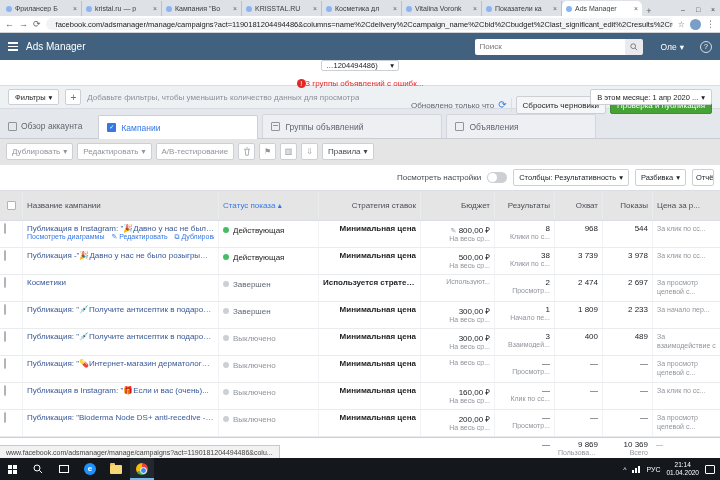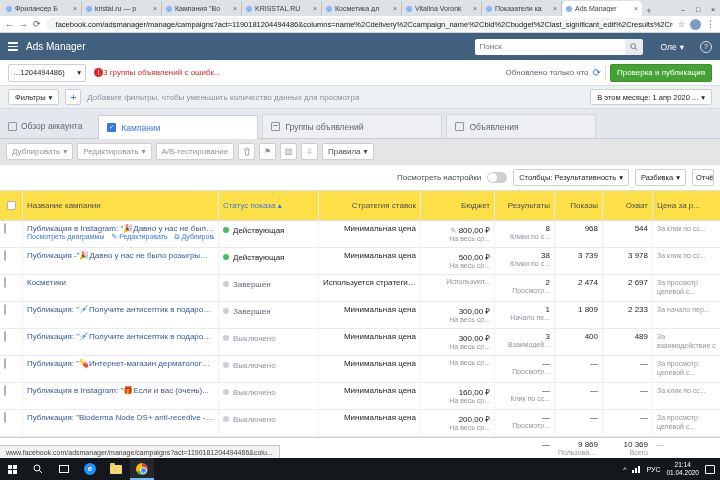--- a/index.html
+++ b/index.html
@@ -29,21 +29,21 @@
   .burger i{height:1.5px;background:#fff;display:block;}
   .fbtitle{color:#fff;font-size:10px;white-space:nowrap;}
   .searchwrap{margin-left:auto;display:flex;align-items:center;}
   .searchbox{width:150px;height:16px;background:#fff;border-radius:2px 0 0 2px;display:flex;align-items:center;padding:0 5px;}
   .searchbox input{border:none;outline:none;width:100%;font-size:8px;color:#1c1e21;background:transparent;}
   .searchbtn{width:18px;height:16px;background:#e9ebee;border-radius:0 2px 2px 0;display:flex;align-items:center;justify-content:center;}
   .usr{color:#fff;font-size:8.5px;display:flex;align-items:center;gap:3px;margin-left:10px;}
   .helpc{width:12px;height:12px;border:1px solid #d7dde4;border-radius:50%;color:#fff;font-size:7px;display:flex;align-items:center;justify-content:center;margin-left:8px;}
 
   
-  .acctbar{height:26px;background:#fff;border-bottom:1px solid #dadde1;display:flex;align-items:center;padding:0 8px;gap:8px;}
+  .acctbar{height:26px;background:#fff;border-bottom:1px solid #dadde1;display:flex;align-items:center;padding:0 8px;gap:8px;flex-direction:column;}
   .acctsel{width:78px;height:18px;border:1px solid #ccd0d5;border-radius:2px;display:flex;align-items:center;gap:3px;padding:0 4px;font-size:7.5px;color:#1c1e21;}
   .acctsel .t{flex:1;white-space:nowrap;overflow:hidden;}
   .warn{display:flex;align-items:center;gap:0;max-width:160px;}
   .warnic{width:9px;height:9px;border-radius:50%;background:#e02828;color:#fff;font-size:7px;line-height:9px;text-align:center;flex:none;}
   .warntx{font-size:8px;color:#e02828;white-space:nowrap;overflow:hidden;text-overflow:ellipsis;}
   .acr{margin-left:auto;display:flex;align-items:center;gap:4px;}
   .updated{font-size:8px;color:#606770;white-space:nowrap;}
   .refr{color:#3578e5;font-size:10px;line-height:1;}
   .vd{width:1px;height:14px;background:#dadde1;}
   .btn{height:18px;border:1px solid #ccd0d5;border-radius:2px;background:#f5f6f7;font-size:8px;color:#1c1e21;display:flex;align-items:center;gap:3px;padding:0 6px;white-space:nowrap;}
@@ -78,39 +78,39 @@
   
   .viewbar{height:26px;background:#fff;border-bottom:1px solid #dadde1;display:flex;align-items:center;justify-content:flex-end;padding:0 6px;gap:6px;}
   .vslabel{font-size:8px;color:#444950;white-space:nowrap;}
   .toggle{width:20px;height:11px;border-radius:6px;background:#ccd0d5;position:relative;flex:none;}
   .toggle::after{content:"";position:absolute;left:1px;top:1px;width:9px;height:9px;border-radius:50%;background:#fff;}
   .btn.vb{height:17px;font-size:7.5px;background:#fff;color:#1c1e21;padding:0 5px;}
   .btn.clip{width:22px;overflow:hidden;padding:0 3px;}
 
   
   .tg{display:grid;grid-template-columns:22px 196px 100px 102px 74px 60px 48px 50px 68px;}
-  .thead{background:#fde047;border-bottom:1px solid #dadde1;height:30px;}
+  .thead{background:#e5e5e5;border-bottom:1px solid #dadde1;height:30px;}
   .th{font-size:8px;color:#4b4f56;padding:2px 4px;display:flex;align-items:center;overflow:hidden;white-space:nowrap;border-left:1px solid #e9ebee;}
   .th.r{justify-content:flex-end;}
   .th.blue{color:#3578e5;}
   .cb{width:9px;height:9px;border:1px solid #b0b3b8;border-radius:1px;background:#fff;margin:auto;}
   .trow{height:27px;border-bottom:1px solid #e9ebee;background:#fff;}
   .td{padding:3px 4px;border-left:1px solid #f0f2f5;overflow:hidden;font-size:8px;color:#1c1e21;}
   .td.r{text-align:right;}
   .namec .nm{color:#385898;white-space:nowrap;overflow:hidden;text-overflow:ellipsis;display:block;}
   .rowlinks{font-size:7px;color:#3578e5;white-space:nowrap;overflow:hidden;}
   .rowlinks span{margin-right:5px;}
   .pencil{color:#90949c;font-size:7px;}
   .statc{display:flex;align-items:flex-start;gap:4px;padding-top:5px;}
   .sdot{width:6px;height:6px;border-radius:50%;background:#ccd0d5;margin-top:1px;flex:none;}
   .stext{font-size:8px;color:#90949c;white-space:nowrap;overflow:hidden;}
   .trow[data-status="active"] .sdot{background:#45bd62;}
   .trow[data-status="active"] .stext{color:#1c1e21;}
   .trow[data-status="completed"] .stext{color:#606770;}
-  .bidc{white-space:nowrap;text-overflow:ellipsis;}
+  .bidc{white-space:nowrap;text-overflow:ellipsis;font-weight:bold;}
   .main{font-size:8px;color:#1c1e21;white-space:nowrap;overflow:hidden;}
   .sub{font-size:7px;color:#90949c;white-space:nowrap;overflow:hidden;text-overflow:ellipsis;}
   .costc{font-size:7px;color:#90949c;line-height:1.3;}
   .totals{height:21px;border-top:1px solid #ccd0d5;background:#fff;position:relative;}
   .totals .td{border-left:none;padding-top:2px;}
 
   
   .statusbar{position:absolute;left:0;bottom:22px;height:13px;max-width:320px;background:#f2f2f2;border:1px solid #c9c9c9;border-left:none;border-bottom:none;font-size:7px;color:#444;display:flex;align-items:center;padding:0 6px;white-space:nowrap;overflow:hidden;z-index:5;}
 
   
@@ -241,20 +241,21 @@
     <span>▾</span>
   </div>
   <div class="warn">
     <span class="warnic">!</span>
     <span class="warntx">3 группы объявлений с ошибк...</span>
   </div>
   <div class="acr">
     <span class="updated">Обновлено только что</span>
     <span class="refr">⟳</span>
     <span class="vd"></span>
+    <button class="btn">Сбросить черновики</button>
     <button class="btn green">Проверка и публикация</button>
   </div>
 </div>
 
 <div class="filterbar">
   <button class="btn sm">
     <span>Фильтры</span>
     <span>▾</span>
   </button>
   <div class="plusbtn">+</div>
@@ -338,22 +339,22 @@
   <div class="th" style="border-left:none">
       <span class="cb"></span>
     </div>
   <div class="th">Название кампании</div>
   <div class="th blue">
     <span>Статус показа</span>&nbsp;<span>▴</span>
   </div>
   <div class="th r">Стратегия ставок</div>
   <div class="th r">Бюджет</div>
   <div class="th r">Результаты</div>
+  <div class="th r">Охват</div>
   <div class="th r">Показы</div>
-  <div class="th r">Охват</div>
   <div class="th">Цена за р...</div>
 </div>
 
   <div class="tg trow" data-status="active">
     <div class="td" style="border-left:none"><span class="cb"></span></div>
     <div class="td namec">
       <span class="nm"><span>Публикация в Instagram: "🎉Давно у нас не было...</span> </span>
       <div class="rowlinks">
         <span>Посмотреть диаграммы</span>
         <span>✎ Редактировать</span>

